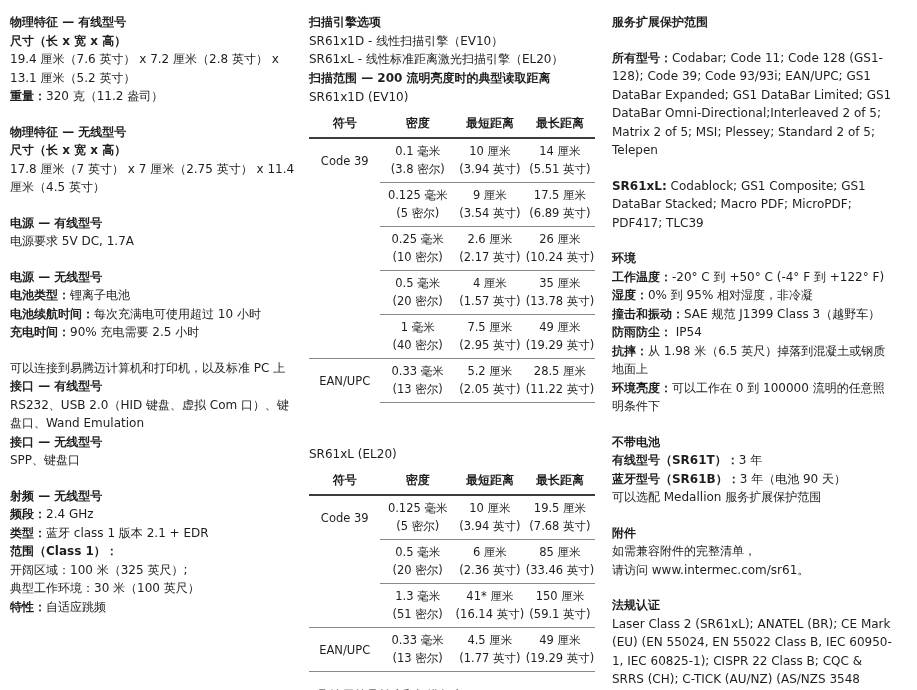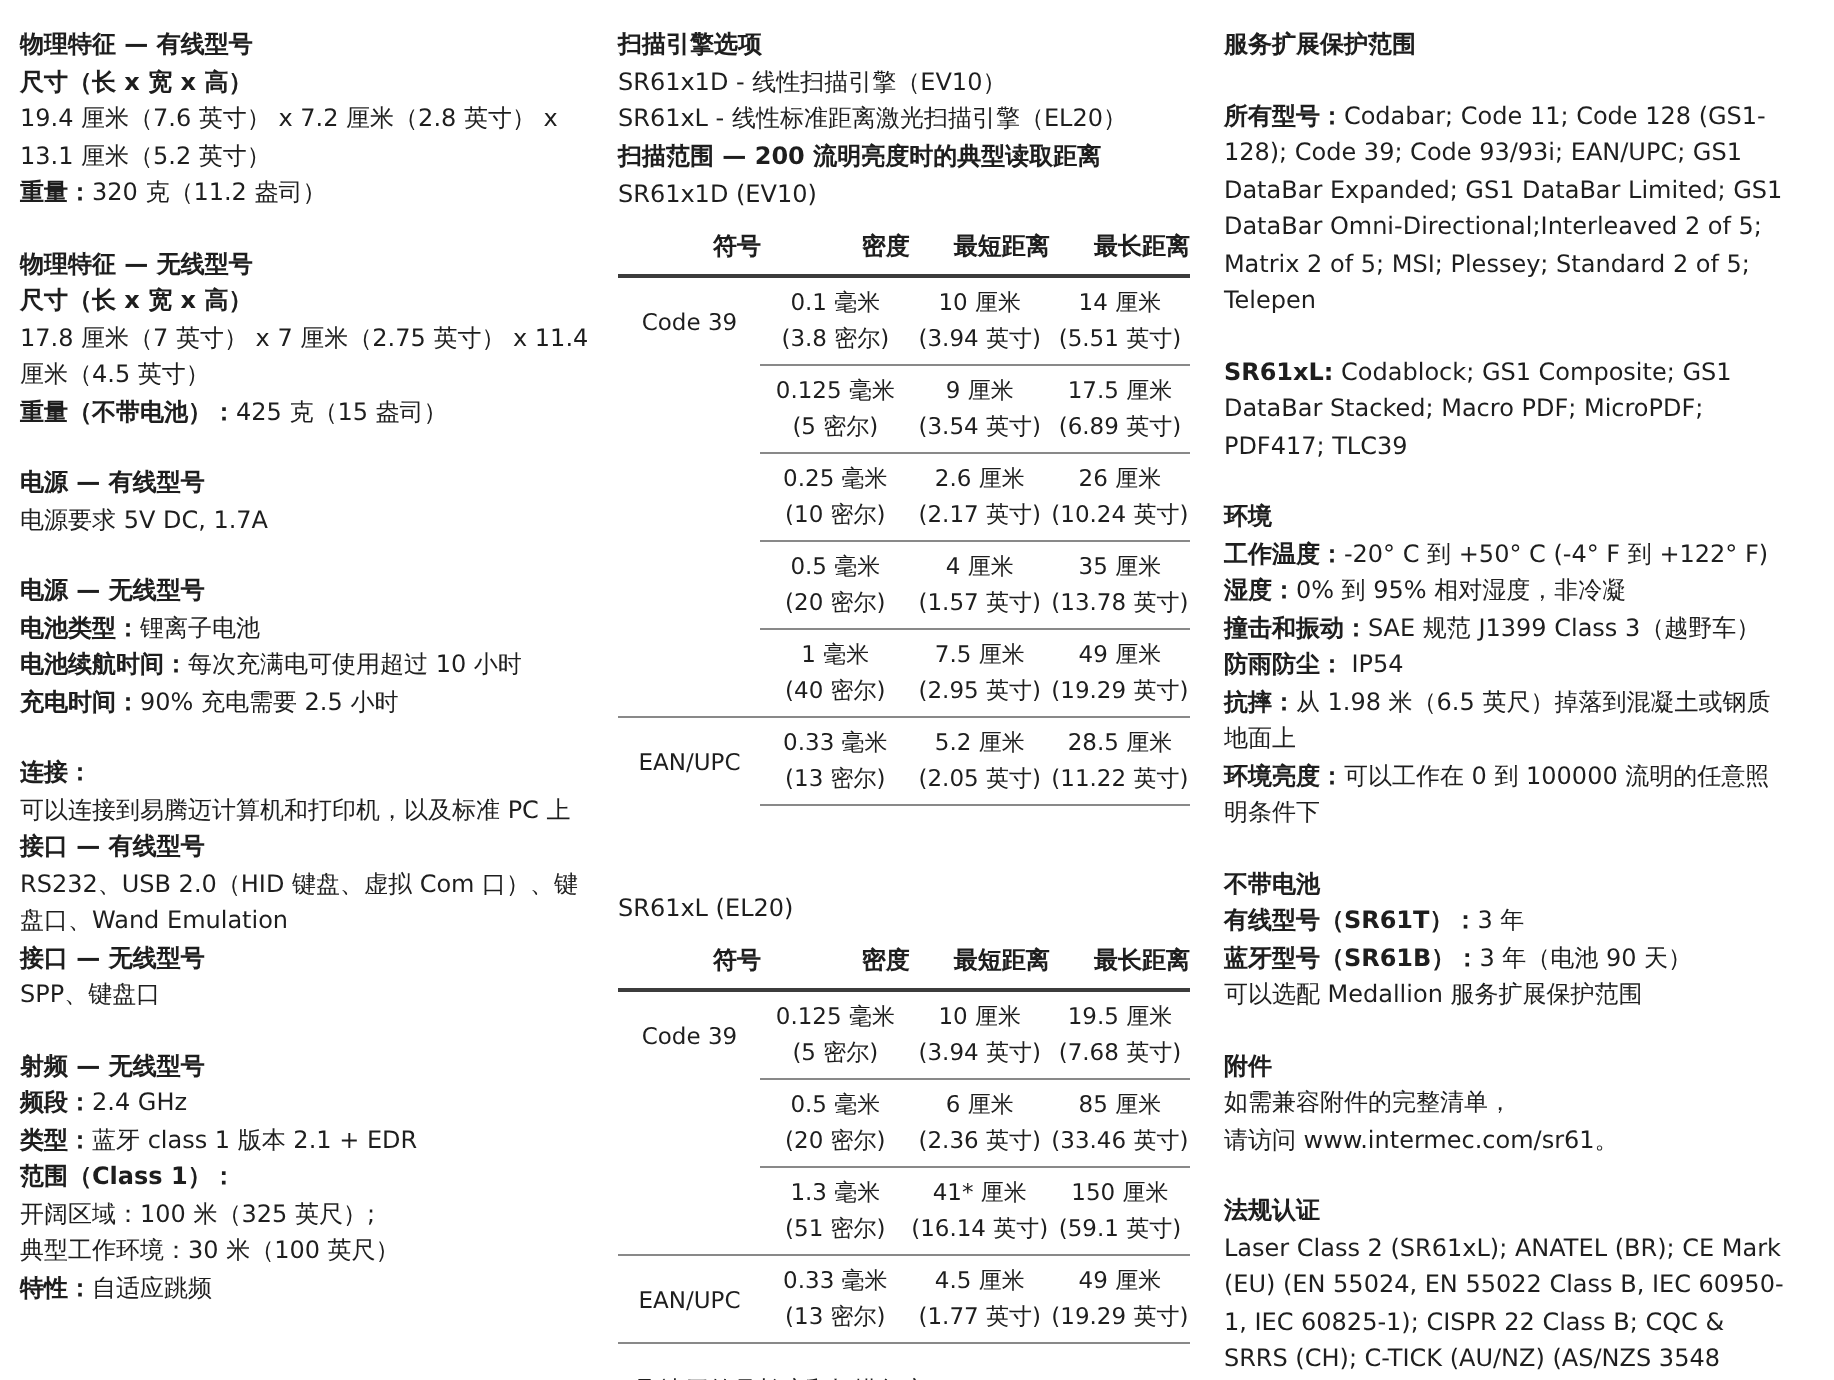--- a/index.html
+++ b/index.html
@@ -31,21 +31,21 @@
   .tbl-label { margin-top: 1px; }
   .tbl-label-2 { margin-top: 42px; }
   table.range {
     border-collapse: collapse;
     width: 286px;
     margin-top: 5px;
     table-layout: fixed;
   }
   table.range th {
     font-weight: bold;
-    text-align: right;
+    text-align: center;
     padding: 2px 0 5px 0;
     border-bottom: 2px solid #3c3c3c;
     font-size: 12px;
     margin-top: 48px;
   }
   table.range td {
     text-align: center;
     padding: 3px 0 4px 0;
     font-size: 11.5px;
     line-height: 18px;
@@ -68,34 +68,32 @@
       <div class="section">
         <div class="para"><span class="b">物理特征 — 有线型号</span></div>
         <div class="para"><span class="b">尺寸（长 x 宽 x 高）</span></div>
         <div class="para"><span>19.4 厘米（7.6 英寸） x 7.2 厘米（2.8 英寸） x 13.1 厘米（5.2 英寸）</span></div>
         <div class="para"><span class="b">重量：</span><span>320 克（11.2 盎司）</span></div>
       </div>
       <div class="section">
         <div class="para"><span class="b">物理特征 — 无线型号</span></div>
         <div class="para"><span class="b">尺寸（长 x 宽 x 高）</span></div>
         <div class="para"><span>17.8 厘米（7 英寸） x 7 厘米（2.75 英寸） x 11.4 厘米（4.5 英寸）</span></div>
-        <div class="para"><span class="b">重量（不带电池）：</span><span>425 克（15 盎司）</span></div>
       </div>
       <div class="section">
         <div class="para"><span class="b">电源 — 有线型号</span></div>
         <div class="para"><span>电源要求 5V DC, 1.7A</span></div>
       </div>
       <div class="section">
         <div class="para"><span class="b">电源 — 无线型号</span></div>
         <div class="para"><span class="b">电池类型：</span><span>锂离子电池</span></div>
         <div class="para"><span class="b">电池续航时间：</span><span>每次充满电可使用超过 10 小时</span></div>
         <div class="para"><span class="b">充电时间：</span><span>90% 充电需要 2.5 小时</span></div>
       </div>
       <div class="section">
-        <div class="para"><span class="b">连接：</span></div>
         <div class="para"><span>可以连接到易腾迈计算机和打印机，以及标准 PC 上</span></div>
         <div class="para"><span class="b">接口 — 有线型号</span></div>
         <div class="para"><span>RS232、USB 2.0（HID 键盘、虚拟 Com 口）、键盘口、Wand Emulation</span></div>
         <div class="para"><span class="b">接口 — 无线型号</span></div>
         <div class="para"><span>SPP、键盘口</span></div>
       </div>
       <div class="section">
         <div class="para"><span class="b">射频 — 无线型号</span></div>
         <div class="para"><span class="b">频段：</span><span>2.4 GHz</span></div>
         <div class="para"><span class="b">类型：</span><span>蓝牙 class 1 版本 2.1 + EDR</span></div>

